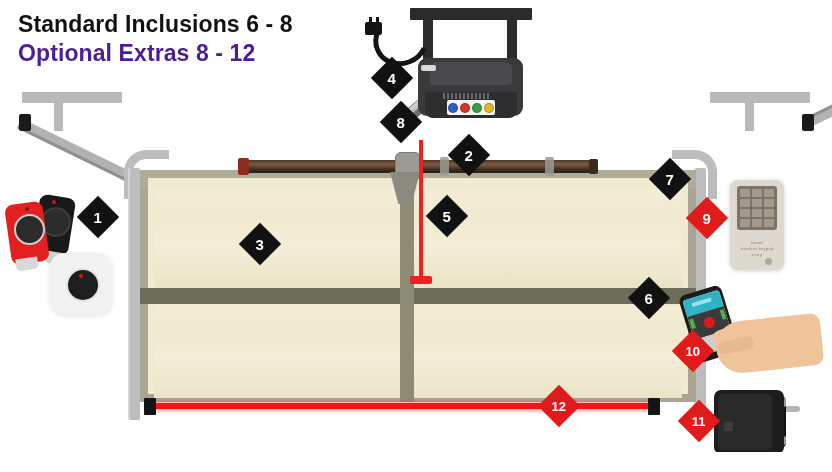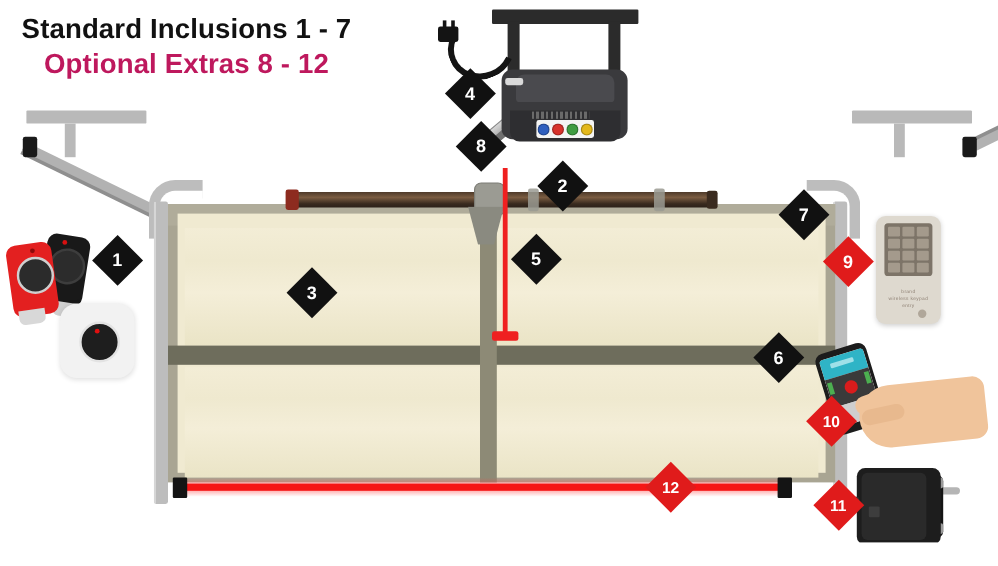--- a/index.html
+++ b/index.html
@@ -5,21 +5,21 @@
   html,body{margin:0;padding:0;background:#fff;}
   body{width:832px;height:472px;position:relative;overflow:hidden;
        font-family:"Liberation Sans",sans-serif;}
   #stage{position:absolute;inset:0;width:832px;height:472px;background:#ffffff;}
 
   
   .legend{position:absolute;left:18px;top:10px;z-index:60;}
   .legend div{font-weight:bold;font-size:23px;line-height:29px;letter-spacing:.1px;
               white-space:nowrap;}
   .lg-std{color:#111111;}
-  .lg-opt{color:#be185d;text-align:center;}
+  .lg-opt{color:#4c1d95;}
 
   
   .ceil-bar{position:absolute;background:#b9b9b9;border-radius:1px;}
   .ceil-post{position:absolute;background:#b9b9b9;}
 
   .railL{position:absolute;left:20px;top:118px;width:124px;height:8px;
          background:#b2b2b2;transform:rotate(26deg);transform-origin:0 50%;
          box-shadow:0 3px 0 #8f8f8f;}
   .railL-cap{position:absolute;left:19px;top:114px;width:12px;height:17px;background:#1a1a1a;border-radius:2px;}
   .railR{position:absolute;left:688px;top:118px;width:124px;height:8px;
@@ -175,21 +175,21 @@
   .batt-nub{position:absolute;left:710px;top:414px;width:6px;height:8px;background:#2f2f2f;border-radius:2px;}
 
   .floor{position:absolute;left:0;top:452px;width:832px;height:20px;background:#ffffff;}
 </style>
 </head>
 <body>
 
 <div id="stage">
 
   <div class="legend">
-    <div class="lg-std">Standard Inclusions 1 - 7</div>
+    <div class="lg-std">Standard Inclusions 6 - 8</div>
     <div class="lg-opt">Optional Extras 8 - 12</div>
   </div>
 
   <div class="ceil-bar" style="left:22px;top:92px;width:100px;height:11px;"></div>
   <div class="ceil-post" style="left:54px;top:103px;width:9px;height:28px;"></div>
   <div class="ceil-bar" style="left:710px;top:92px;width:100px;height:11px;"></div>
   <div class="ceil-post" style="left:745px;top:103px;width:9px;height:28px;"></div>
 
   <div class="railL"></div>
   <div class="railL-cap"></div>

